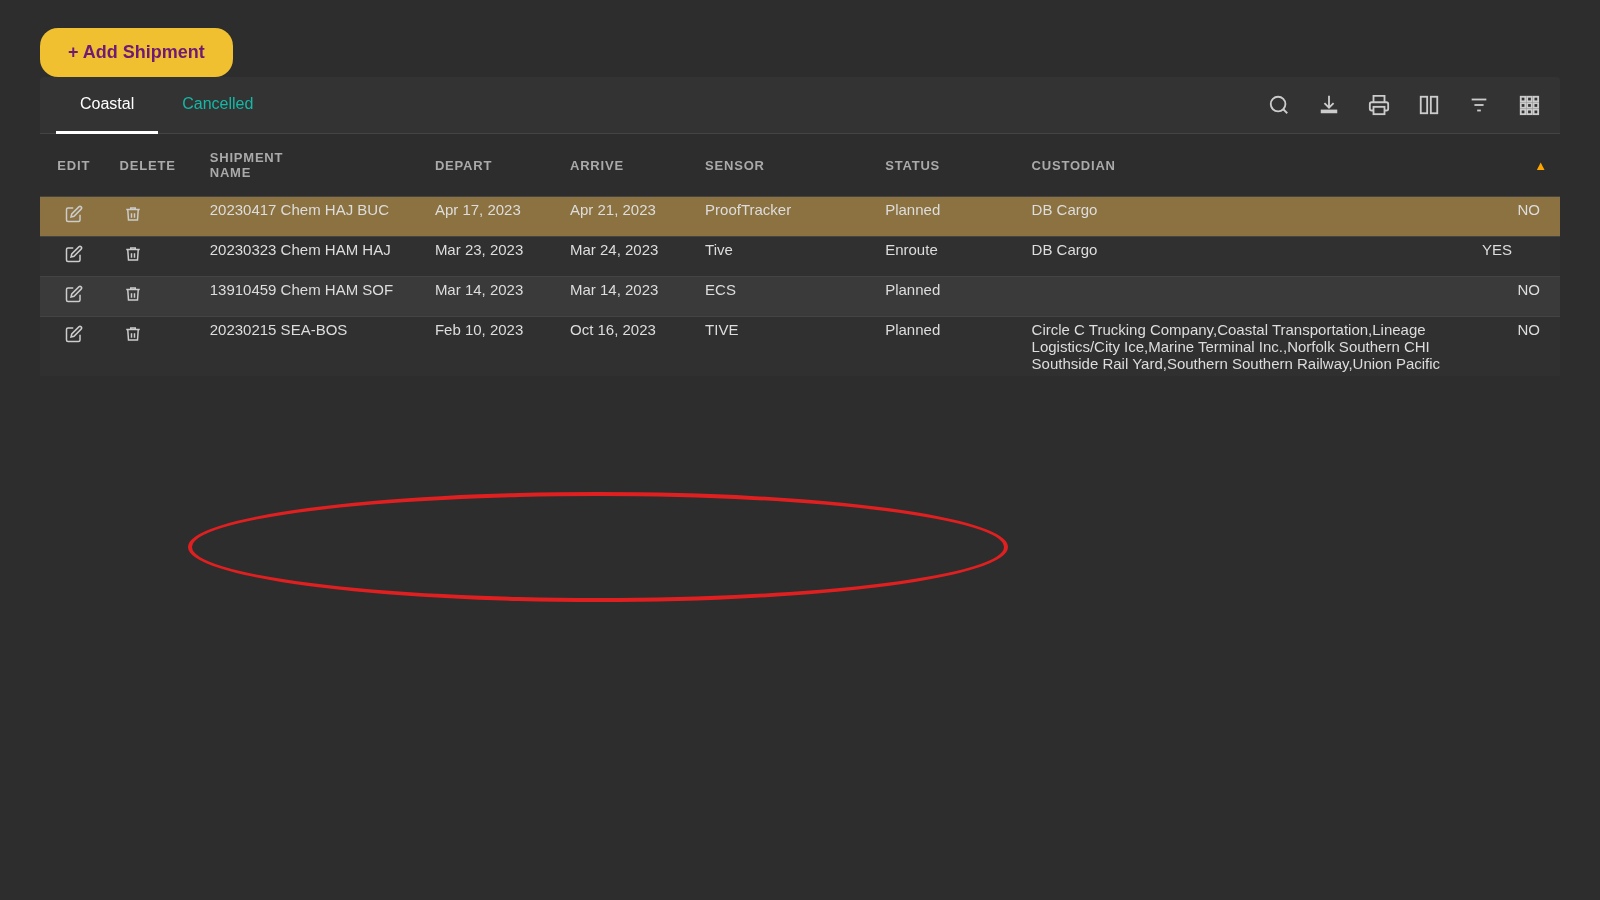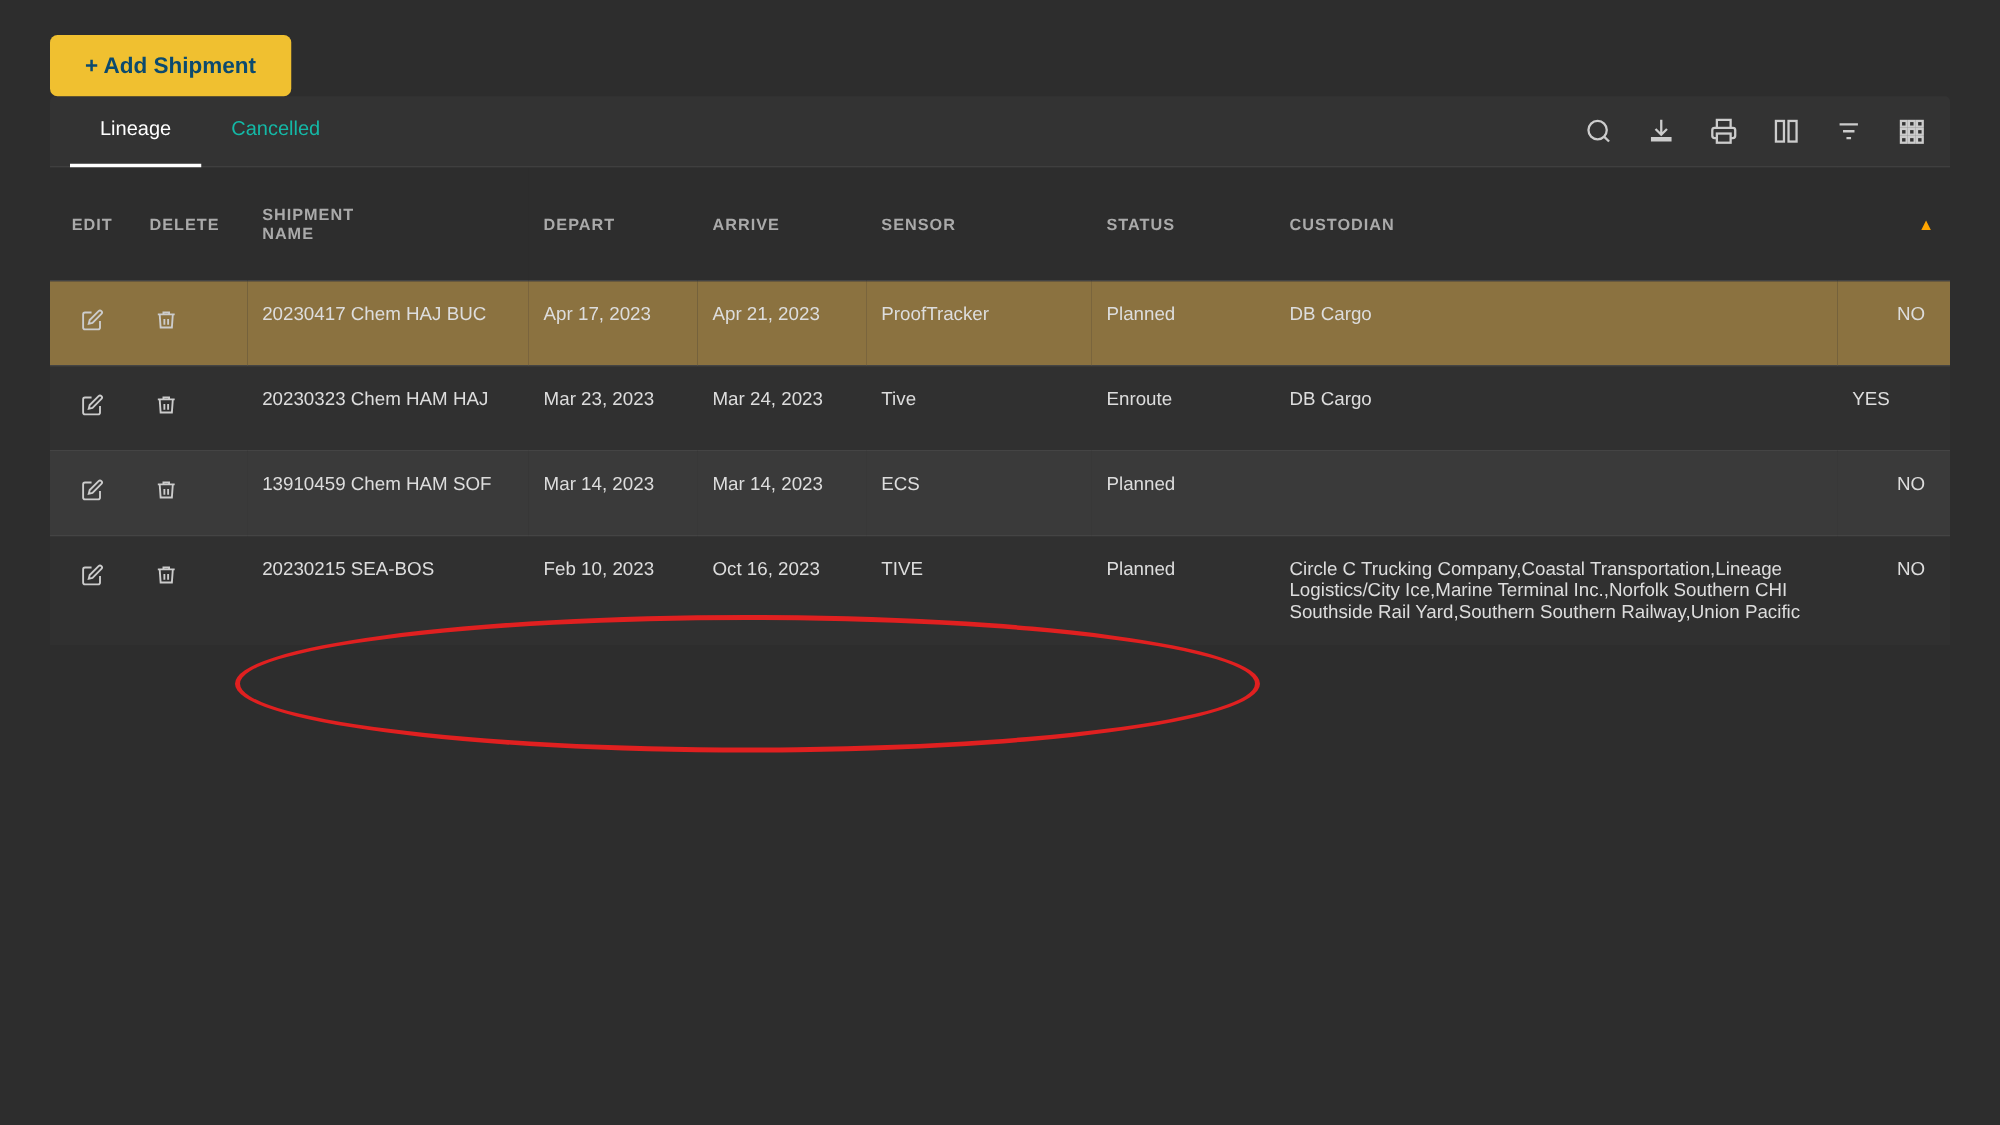--- a/index.html
+++ b/index.html
@@ -11,26 +11,26 @@
       min-height: 900px;
       width: 1600px;
     }
 
     .page-wrapper {
       padding: 28px 40px;
     }
 
     .add-shipment-btn {
       background-color: #f0c030;
-      color: #0c4a6e;
+      color: #701a75;
       border: none;
       padding: 14px 28px;
       font-size: 18px;
       font-weight: 600;
-      border-radius: 6px;
+      border-radius: 18px;
       cursor: pointer;
       display: inline-flex;
       align-items: center;
       gap: 8px;
     }
 
     .page-title {
       font-size: 38px;
       font-weight: 700;
       color: #ffffff;
@@ -92,21 +92,21 @@
     table {
       width: 100%;
       border-collapse: collapse;
     }
 
     thead tr {
       background-color: #2d2d2d;
     }
 
     thead th {
-      padding: 30px 12px;
+      padding: 16px 12px;
       text-align: left;
       font-size: 13px;
       font-weight: 600;
       color: #aaaaaa;
       letter-spacing: 0.8px;
       text-transform: uppercase;
     }
 
     tbody tr {
       border-top: 1px solid #444;
@@ -118,21 +118,21 @@
 
     tbody tr:nth-child(even) {
       background-color: #303030;
     }
 
     tbody tr.highlighted {
       background-color: #8b7240;
     }
 
     tbody td {
-      padding: 18px 12px;
+      padding: 4px 12px;
       font-size: 15px;
       color: #dddddd;
       vertical-align: top;
     }
 
     .action-btn {
       background: none;
       border: none;
       color: #cccccc;
       cursor: pointer;
@@ -173,21 +173,21 @@
 </head>
 <body>
 
 <div class="page-wrapper">
   <button class="add-shipment-btn">+ Add Shipment</button>
 
 
   <div class="table-container">
     <div class="tabs-row">
       <div class="tabs-left">
-        <div class="tab active">Lineage</div>
+        <div class="tab active">Coastal</div>
         <div class="tab">Cancelled</div>
       </div>
       <div class="tabs-right">
         <button class="icon-btn" title="Search">
           <svg width="22" height="22" viewBox="0 0 24 24" fill="none" stroke="currentColor" stroke-width="2">
             <circle cx="11" cy="11" r="8"></circle>
               <line x1="21" y1="21" x2="16.65" y2="16.65"></line>
           </svg>
         </button>
         <button class="icon-btn" title="Download">

